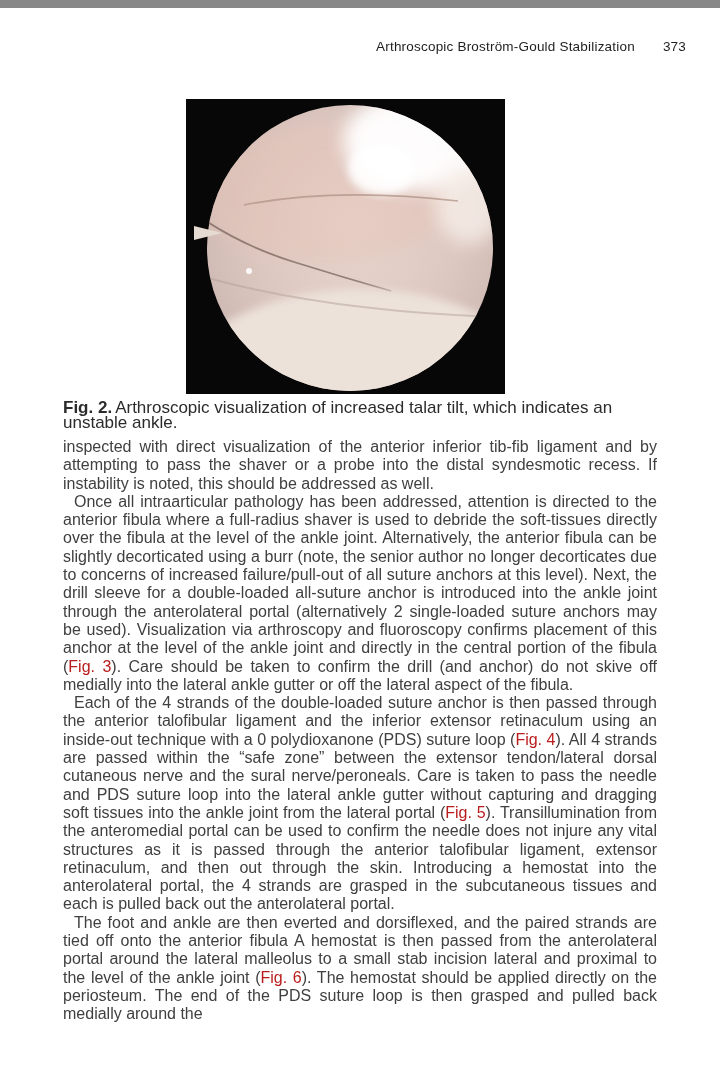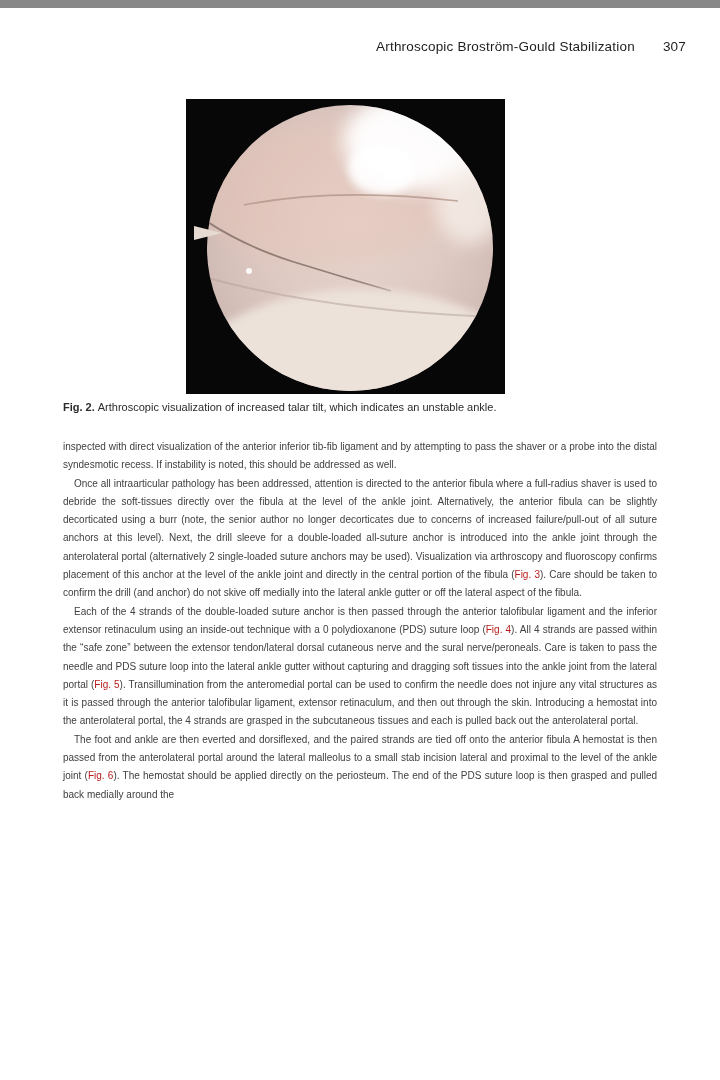--- a/index.html
+++ b/index.html
@@ -13,43 +13,43 @@
   .running-head {
     position:absolute; top:31px; left:63px; right:34px;
     display:flex; justify-content:flex-end; align-items:baseline; gap:28px;
     font-size:13.5px; color:#1e1e1e; letter-spacing:.2px;
   }
   
   .fig-box { position:absolute; left:186px; top:91px; width:319px; height:295px; background:#000; }
   .fig-box svg { display:block; }
   .fig-caption {
     position:absolute; left:63px; top:392px; width:594px;
-    font-size:11px; color:#2b2b2b; line-height:15px;
+    font-size:17px; color:#2b2b2b; line-height:15px;
   }
   .fig-caption b { font-weight:bold; margin-right:3px; }
   
   .body-text {
     position:absolute; left:63px; top:430px; width:594px;
-    font-size:10px; line-height:18.3px; color:#404040;
+    font-size:16px; line-height:18.3px; color:#404040;
     text-align:justify;
   }
   .para { text-align:justify; }
   .para.indent { text-indent:11px; }
   .fig-link { color:#b91c1c; }
   
   .footer { position:absolute; left:0; right:0; bottom:0; height:76px; }
 </style>
 </head>
 <body>
 
 <div class="page">
 
   <div class="running-head">
     <span>Arthroscopic Broström-Gould Stabilization</span>
-    <span>307</span>
+    <span>373</span>
   </div>
 
   <div class="fig-box">
     <svg width="319" height="295" viewBox="0 0 319 295">
       <defs>
         <radialGradient id="scopeBase" cx="52%" cy="42%" r="65%">
           <stop offset="0%" stop-color="#e9d9d1"></stop>
           <stop offset="55%" stop-color="#ddc8c1"></stop>
           <stop offset="100%" stop-color="#c9b3ae"></stop>
         </radialGradient>

